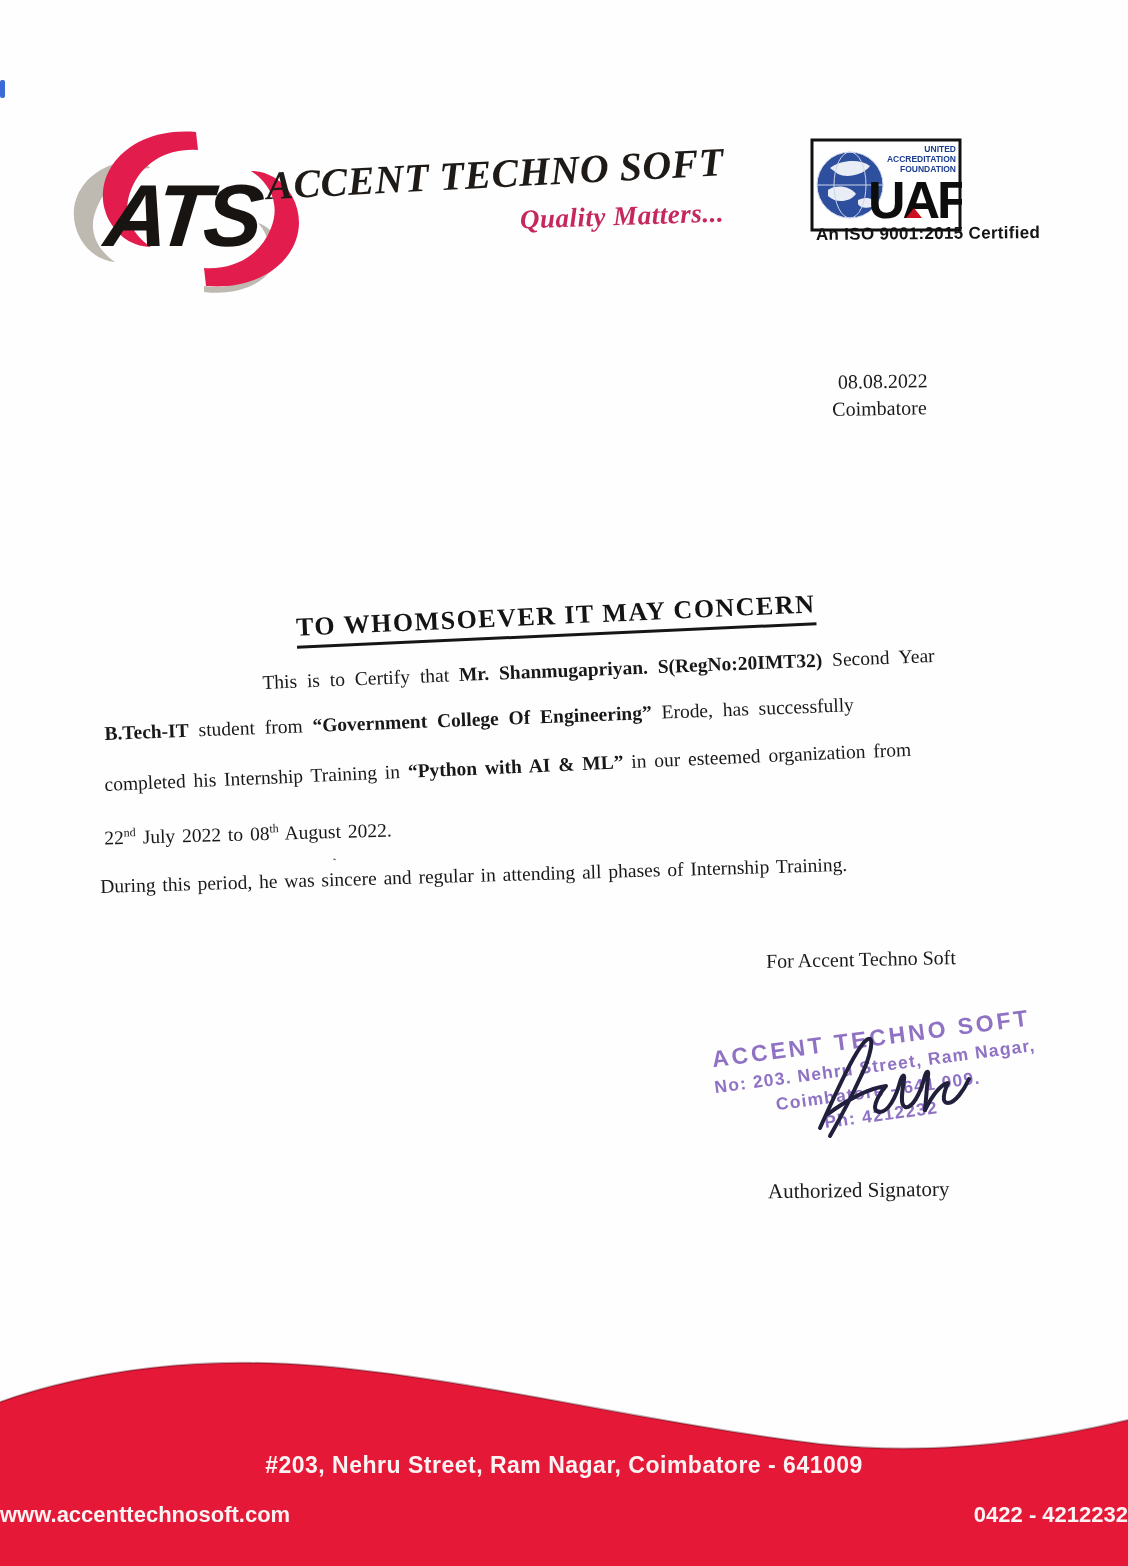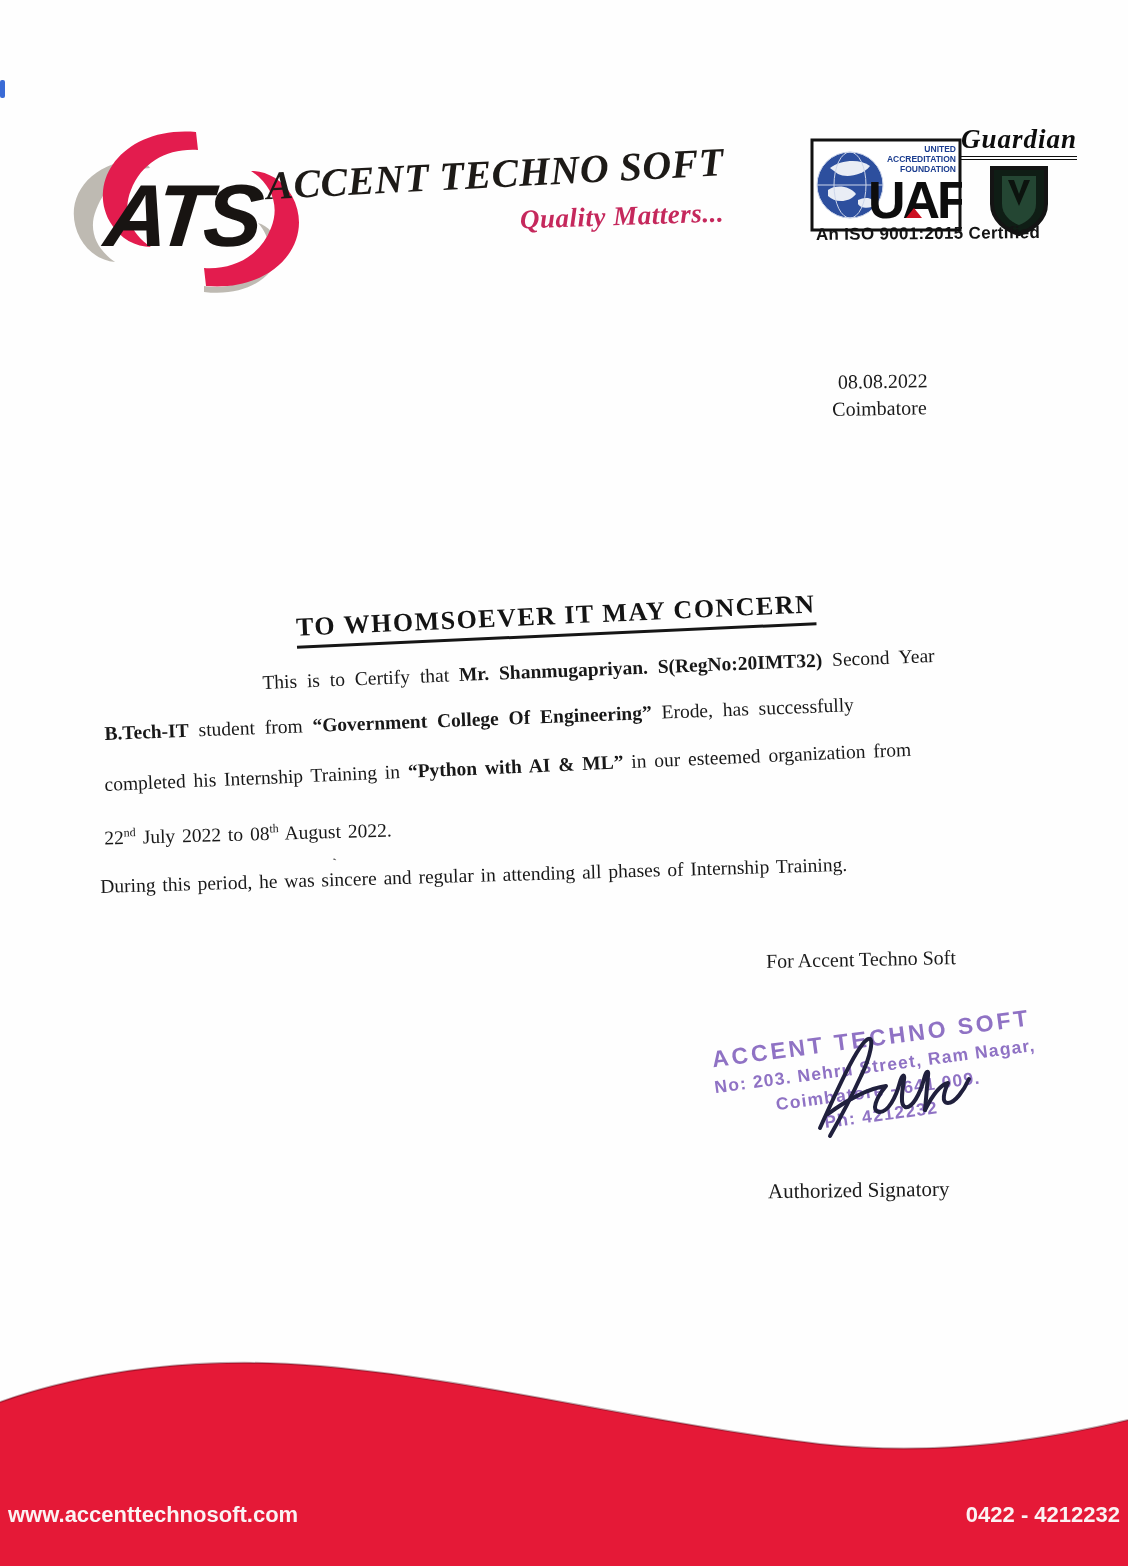--- a/index.html
+++ b/index.html
@@ -73,21 +73,21 @@
 
   
   .footer-text{
     font-family:"Liberation Sans",sans-serif;font-weight:bold;color:#fbf2f3;
   }
   .footer-address{
     left:0;top:1452px;width:1128px;text-align:center;font-size:23px;letter-spacing:.5px;
   }
   .footer-row{
     left:0;top:1502px;width:1128px;display:flex;justify-content:space-between;
-    align-items:flex-start;box-sizing:border-box;padding:0 8px;font-size:22px;
+    align-items:flex-start;box-sizing:border-box;padding:0 0;font-size:22px;
   }
   .speck-blue{left:0;top:80px;width:5px;height:18px;background:#3a6bd6;border-radius:2px;}
   .speck-tick{left:334px;top:856px;font-size:14px;color:#333;transform:rotate(-20deg);}
 </style>
 </head>
 <body>
 
 <div class="page">
 
   <div class="abs speck-blue"></div>
@@ -120,28 +120,20 @@
 
       <text x="146" y="14" text-anchor="end" font-family="Liberation Sans, sans-serif" font-size="8.5" font-weight="bold" fill="#1b3d8f">UNITED</text>
       <text x="146" y="24" text-anchor="end" font-family="Liberation Sans, sans-serif" font-size="8.5" font-weight="bold" fill="#1b3d8f">ACCREDITATION</text>
       <text x="146" y="34" text-anchor="end" font-family="Liberation Sans, sans-serif" font-size="8.5" font-weight="bold" fill="#1b3d8f">FOUNDATION</text>
 
       <text x="58" y="80" font-family="Liberation Sans, sans-serif" font-size="52" font-weight="bold" fill="#0d0d0d" letter-spacing="-3">UAF</text>
       <polygon points="104,70 112,80 96,80" fill="#cc1122"></polygon>
     </svg>
   </div>
 
-  <div class="abs guardian-wrap">
-    <span class="guardian-word">Guardian</span>
-    <svg width="62" height="74" viewBox="0 0 62 74" style="margin-top:2px;">
-      <path d="M 4 6 L 58 6 L 58 42 C 58 58 44 68 31 72 C 18 68 4 58 4 42 Z" fill="#0f1d15" stroke="#141414" stroke-width="4"></path>
-      <path d="M 14 14 L 48 14 L 48 42 C 48 53 39 60 31 63 C 23 60 14 53 14 42 Z" fill="#244633"></path>
-      <path d="M 20 18 L 31 44 L 42 18 L 36 18 L 31 32 L 26 18 Z" fill="#0c130e"></path>
-    </svg>
-  </div>
 
   <div class="abs iso-line">An ISO 9001:2015 Certified</div>
 
   <div class="abs dateline">
     <div>08.08.2022</div>
     <div class="place">Coimbatore</div>
   </div>
 
   <div class="abs doc-title">TO WHOMSOEVER IT MAY CONCERN</div>
 
@@ -174,19 +166,20 @@
     </g>
   </svg>
 
   <div class="abs authorized">Authorized Signatory</div>
 
   <svg class="abs" style="left:0;top:1358px;" width="1128" height="208" viewBox="0 0 1128 208">
     <path d="M 0 44 C 90 12 200 -2 320 8 C 480 22 640 64 820 86 C 950 100 1060 78 1128 62 L 1128 208 L 0 208 Z" fill="#e51937"></path>
     <path d="M 0 44 C 90 12 200 -2 320 8 C 480 22 640 64 820 86 C 950 100 1060 78 1128 62" fill="none" stroke="rgba(70,0,14,0.35)" stroke-width="2"></path>
   </svg>
 
+  <div class="abs footer-text footer-address">#203, Nehru Street, Ram Nagar, Coimbatore - 641009</div>
 
   <div class="abs footer-text footer-row">
     <span>www.accenttechnosoft.com</span>
     <span style="margin-left:96px;">0422 - 4212232</span>
   </div>
 
 </div>
 
 </body></html>

